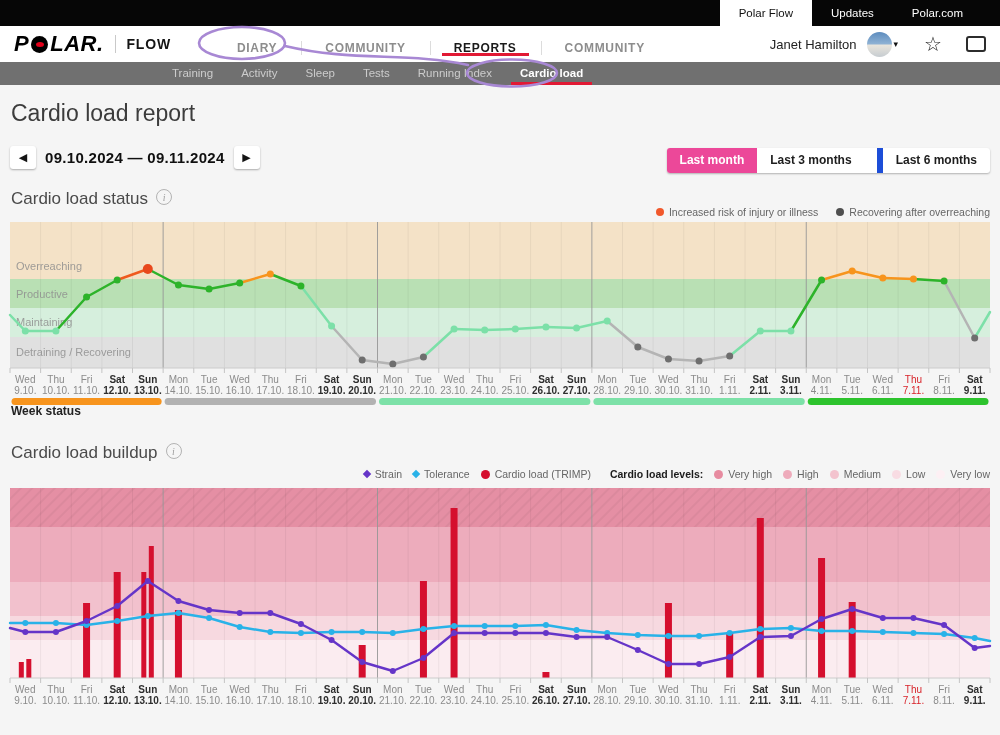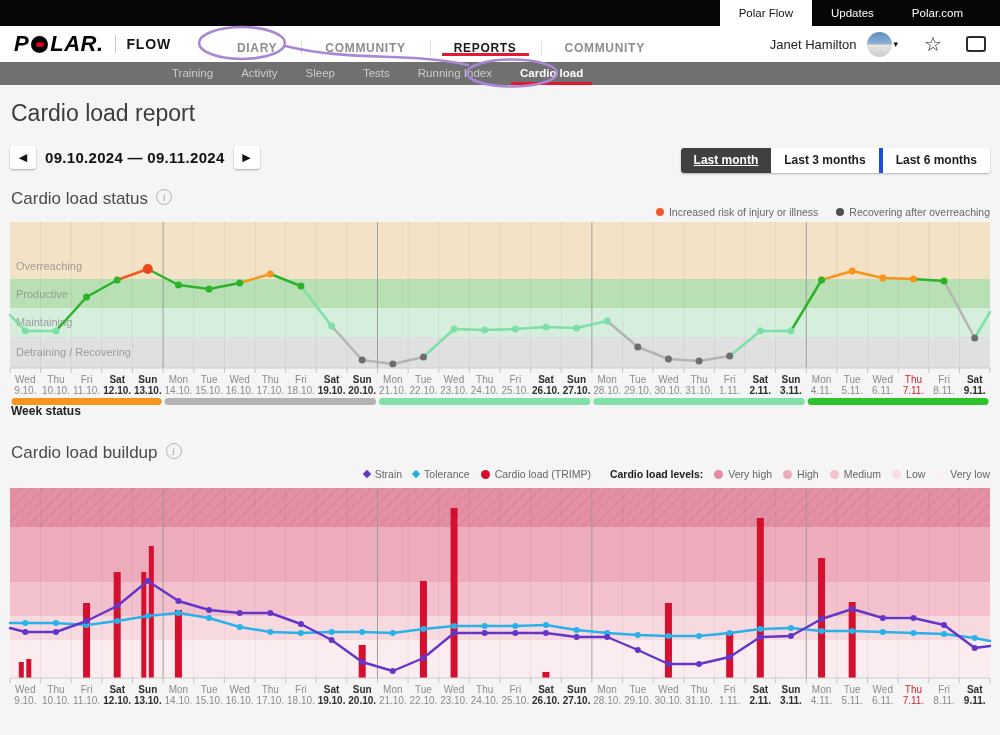--- a/index.html
+++ b/index.html
@@ -38,22 +38,22 @@
   .annotation-svg{position:absolute;top:0;left:0;z-index:6;pointer-events:none;}
 
   .page-title{position:absolute;top:100px;left:11px;font-size:23px;color:#3c3c3c;}
 
   .date-nav{position:absolute;top:146px;left:10px;display:flex;align-items:center;gap:9px;z-index:2;}
   .nav-btn{width:26px;height:23px;background:#fff;border:none;border-radius:3px;box-shadow:0 1px 2px rgba(0,0,0,.3);font-size:11px;color:#141414;display:flex;align-items:center;justify-content:center;cursor:pointer;padding:0;}
   .date-range{font-size:15px;font-weight:bold;color:#101010;letter-spacing:.3px;}
 
   .range-group{position:absolute;top:148px;right:10px;display:flex;height:25px;border-radius:3px;box-shadow:0 1px 2px rgba(0,0,0,.28);overflow:hidden;background:#fff;z-index:2;}
   .range-btn{font-size:12px;font-weight:bold;line-height:25px;padding:0 13px;color:#1d1d1d;cursor:pointer;}
-  .range-btn.active{background:#404040;color:#fff;text-decoration:underline;}
-  .range-btn.white + .range-btn.white{border-left:4px solid #1d4ed8;}
+  .range-btn.active{background:#ec4899;color:#fff;}
+  .range-btn.white + .range-btn.white{border-left:6px solid #1d4ed8;margin-left:12px;}
 
   .section-heading{position:absolute;left:11px;font-size:17px;color:#4a4a4a;display:flex;gap:8px;z-index:2;}
   #status-heading{top:189px;}
   #buildup-heading{top:443px;}
   .info-icon{width:14px;height:14px;border:1px solid #b3b3b3;border-radius:50%;color:#9e9e9e;font-size:10px;font-style:italic;font-family:"Liberation Serif",serif;display:inline-flex;align-items:center;justify-content:center;cursor:pointer;}
 
   .legend{position:absolute;right:10px;display:flex;align-items:center;z-index:2;}
   #status-legend{top:206px;gap:18px;}
   #buildup-legend{top:468px;gap:11px;text-align:center;}
   .legend-item{display:flex;align-items:center;gap:5px;font-size:10.5px;color:#666;}

